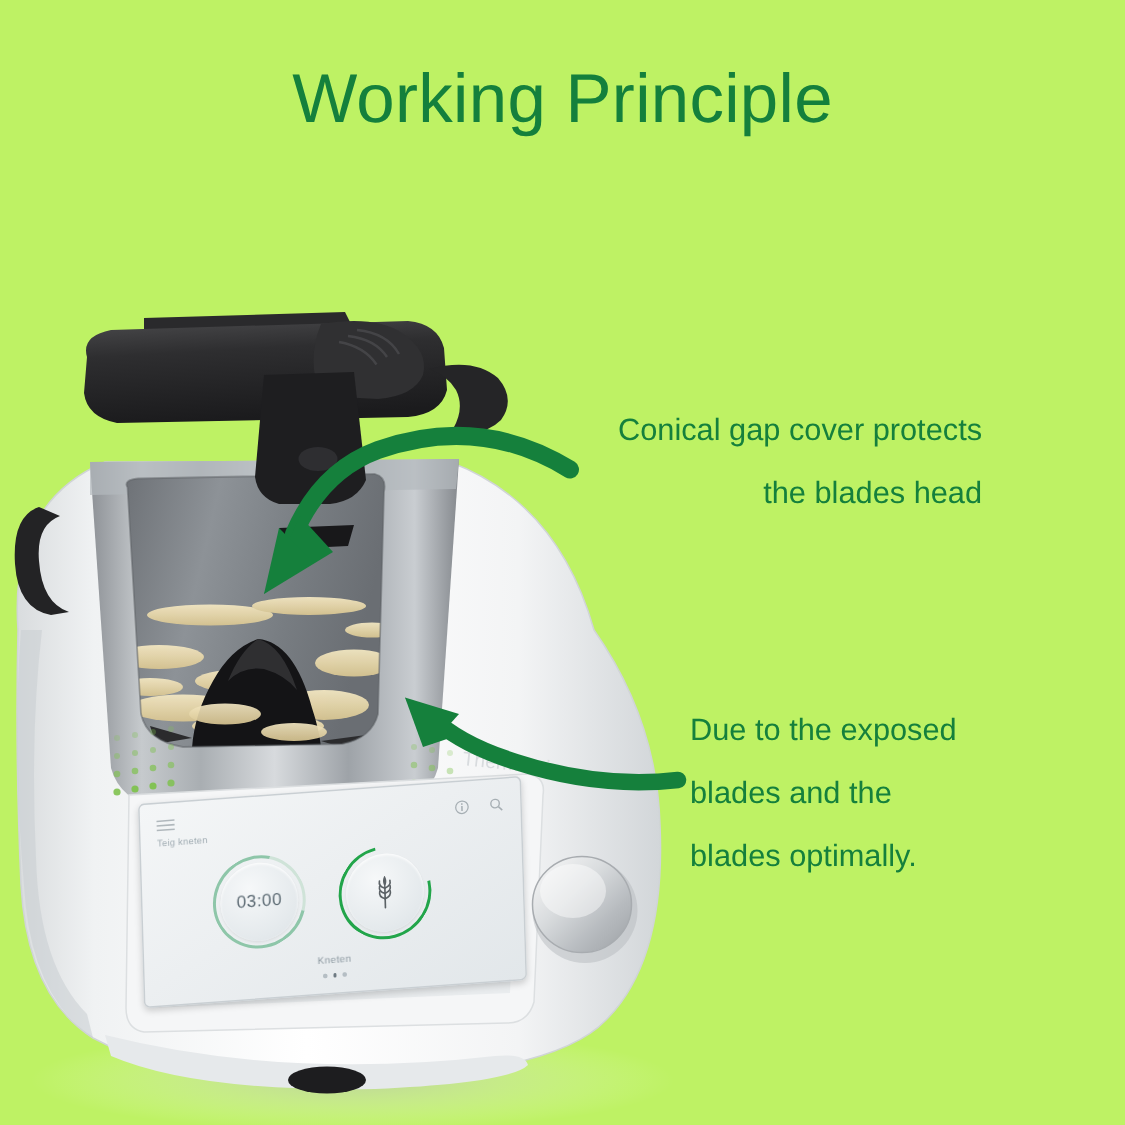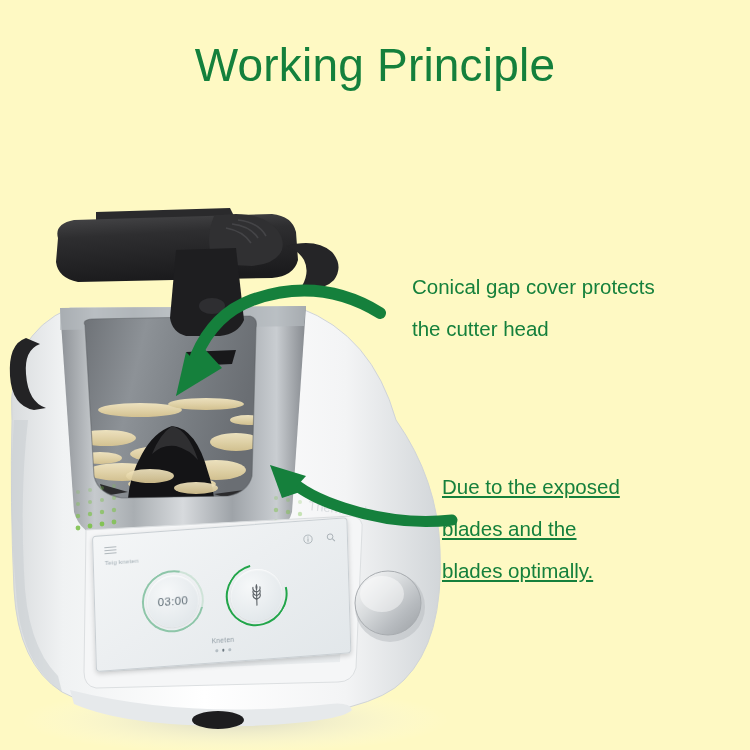--- a/index.html
+++ b/index.html
@@ -10,21 +10,21 @@
     width: 750px; height: 750px;
     position: relative;
     overflow: hidden;
     font-family: "Liberation Sans", sans-serif;
     background: #ffffff;
   }
   .stage {
     position: absolute;
     inset: 0;
     width: 750px; height: 750px;
-    background: #fef9c3;
+    background: #bef264;
   }
 
   
   .title {
     position: absolute;
     left: 0; top: 38px;
     width: 750px;
     text-align: center;
     font-size: 46px;
     letter-spacing: 0.2px;
@@ -35,22 +35,22 @@
 
   
   .annot {
     position: absolute;
     color: #15803c;
     font-size: 20.5px;
     line-height: 42px;
     font-family: "Liberation Sans", sans-serif;
     white-space: nowrap;
   }
-  #annot-1 { left: 412px; top: 266px; }
-  #annot-2 { left: 442px; top: 466px; text-decoration: underline; }
+  #annot-1 { left: 412px; top: 266px; text-align: right; }
+  #annot-2 { left: 460px; top: 466px; }
   .annot .line { display: block; }
 
   
   .device {
     position: absolute;
     left: 0px; top: 120px;
     width: 470px; height: 630px;
   }
   .device svg { display: block; }
 
@@ -368,21 +368,21 @@
     </g>
     <g>
       <path d="M452 520 Q400 526 344 508 Q306 496 288 478" fill="none" stroke="#15803c" stroke-width="11" stroke-linecap="round"></path>
       <path d="M270 465 L306 476 L288 496 Z" fill="#15803c"></path>
       <path d="M270 465 L300 492 L282 498 Z" fill="#15803c"></path>
     </g>
   </svg>
 
   <div class="annot" id="annot-1">
     <span class="line">Conical gap cover protects</span>
-    <span class="line">the cutter head</span>
+    <span class="line">the blades head</span>
   </div>
 
   <div class="annot" id="annot-2">
     <span class="line">Due to the exposed</span>
     <span class="line">blades and the</span>
     <span class="line">blades optimally.</span>
   </div>
 
 </div>
 

